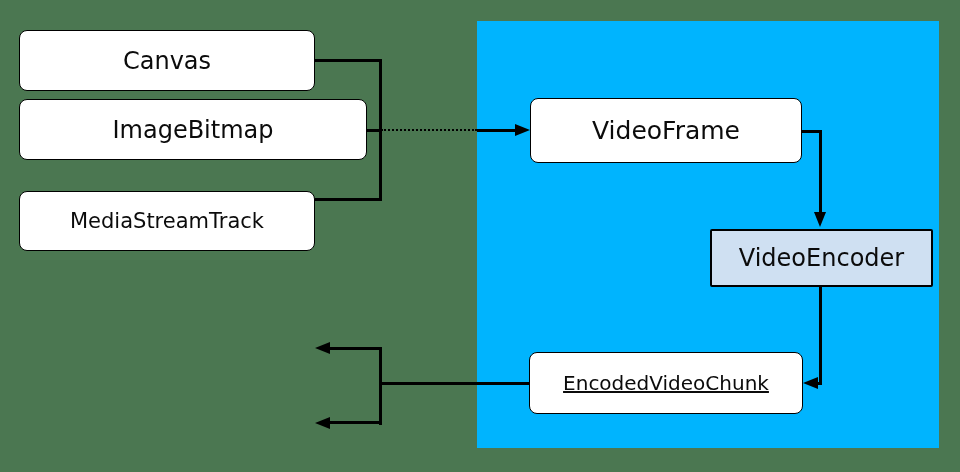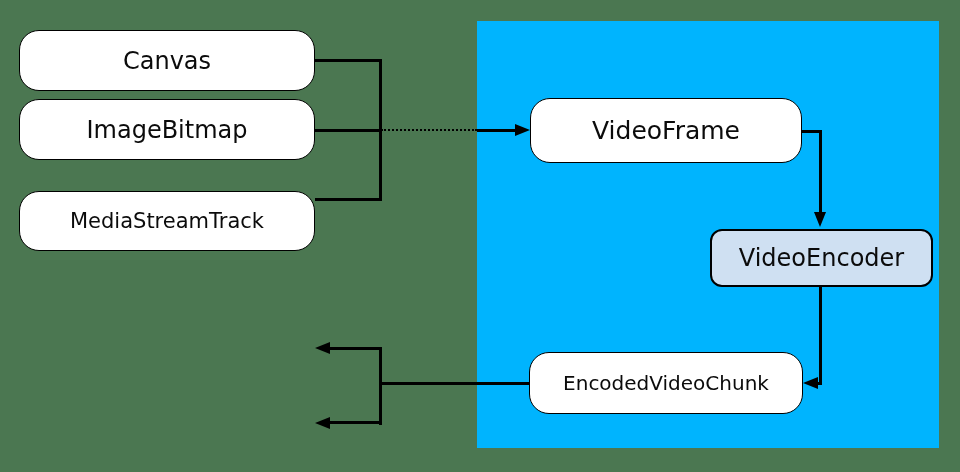--- a/index.html
+++ b/index.html
@@ -18,29 +18,29 @@
     position: absolute;
     left: 477px; top: 21px;
     width: 462px; height: 427px;
     background: var(--region, #00b4fe);
   }
   .node {
     position: absolute;
     box-sizing: border-box;
     background: var(--node_fill, #fff);
     border: 1.5px solid var(--line, #000);
-    border-radius: 20px;
+    border-radius: 8px;
     display: flex;
     align-items: center;
     justify-content: center;
     color: #0b0b0b;
     white-space: nowrap;
   }
   .node.square {
-    border-radius: 12px;
+    border-radius: 2px;
     border-width: 2px;
     background: var(--encoder_fill, #cfe0f2);
   }
   .line {
     position: absolute;
     background: var(--line, #000);
   }
   .dotted {
     position: absolute;
     height: 0;
@@ -61,27 +61,27 @@
     border-bottom: 6px solid transparent;
     border-right: 15px solid var(--line, #000);
   }
   .arrow.down {
     border-left: 6px solid transparent;
     border-right: 6px solid transparent;
     border-top: 15px solid var(--line, #000);
   }
   
   #n-canvas            { left: 19px;  top: 30px;  width: 296px; height: 61px; font-size: 24px; }
-  #n-imagebitmap       { left: 19px;  top: 99px;  width: 296px; height: 61px; font-size: 24px; }
+  #n-imagebitmap       { left: 19px;  top: 99px;  width: 348px; height: 61px; font-size: 24px; }
   #n-mediastreamtrack  { left: 19px;  top: 170px; width: 296px; height: 60px; font-size: 21px; margin-top: 21px; }
   #n-storage           { left: 19px;  top: 317px; width: 294px; height: 62px; font-size: 24px; }
   #n-network           { left: 19px;  top: 391px; width: 294px; height: 61px; font-size: 24px; }
   #n-videoframe        { left: 530px; top: 98px;  width: 272px; height: 65px; font-size: 25px; }
   #n-videoencoder      { left: 710px; top: 229px; width: 223px; height: 58px; font-size: 24px; }
-  #n-encodedvideochunk { left: 529px; top: 352px; width: 274px; height: 62px; font-size: 20px; }
+  #n-encodedvideochunk { left: 529px; top: 352px; width: 274px; height: 62px; font-size: 20px; text-decoration: underline; }
 </style>
 </head>
 <body>
 
 <div id="stage" style="--background: #4b7751; --region: #00b4fe; --node_fill: #ffffff; --encoder_fill: #cfe0f2; --line: #000000;">
 
   <div class="region"></div>
 
   <div class="line" style="left:315px; top:59px;  width:66px;  height:3px;"></div>
   <div class="line" style="left:315px; top:198px; width:66px;  height:3px;"></div>

